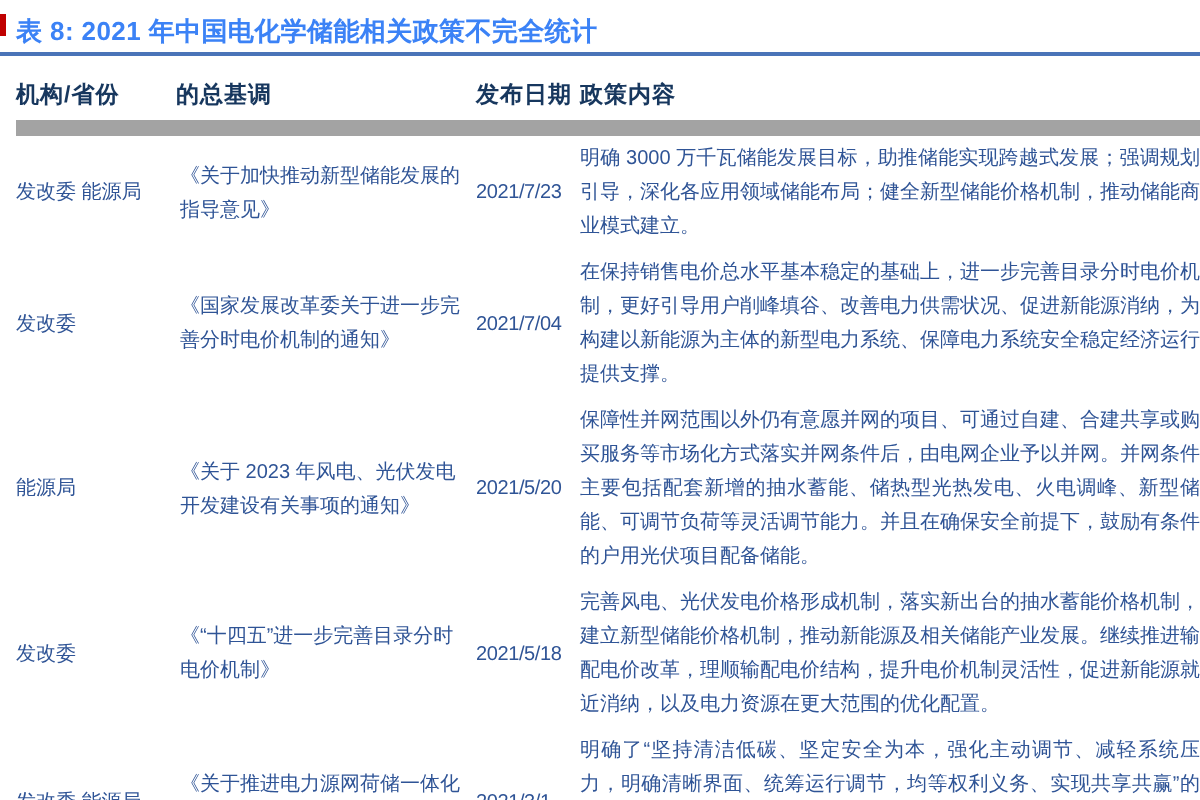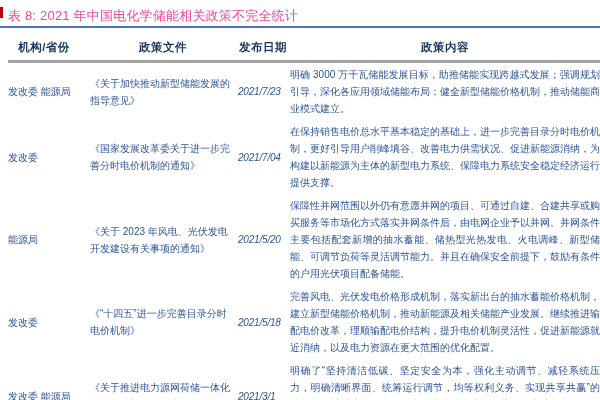--- a/index.html
+++ b/index.html
@@ -9,49 +9,49 @@
     color: #2f5496;
     position: relative;
   }
   .page { padding: 4px 5px 0 8px; position: relative; }
 
   .red-bar {
     position: absolute; left: 0; top: 7px;
     width: 3px; height: 11px; background: #c00000;
   }
   .title {
-    font-size: 13px; font-weight: normal; color: #ec4899;
+    font-size: 13px; font-weight: bold; color: #3b82f6;
     padding: 3px 0 5px 0; letter-spacing: 0.2px;
   }
   .title-rule {
     position: absolute; left: 0; top: 26px; width: 600px;
     height: 2px; background: #4a74b8;
   }
 
   table { border-collapse: collapse; width: 592px; table-layout: fixed; margin-top: 6px; }
   col.c-agency  { width: 72px; }
   col.c-doc     { width: 158px; }
   col.c-date    { width: 50px; }
   col.c-content { width: 312px; }
 
   thead th {
-    text-align: center; font-size: 11.5px; font-weight: bold; color: #17375e;
-    padding: 4px 0 5px 0; border-bottom: 3px solid #a3a3a3;
+    text-align: left; font-size: 11.5px; font-weight: bold; color: #17375e;
+    padding: 4px 0 5px 0; border-bottom: 8px solid #a3a3a3;
     letter-spacing: 0.5px;
   }
   thead th.h-doc { padding-left: 8px; }
   thead th.h-content { padding-left: 2px; margin-left: 28px; }
 
   tbody td {
     vertical-align: middle; font-size: 10px; line-height: 17px;
     padding: 3px 0 3px 0; color: #2f5496;
   }
   td.agency { padding-right: 2px; }
   td.doc { padding-left: 10px; padding-right: 8px; margin-top: 41px; }
-  td.date { letter-spacing: -0.2px; font-style: italic; }
+  td.date { letter-spacing: -0.2px; }
   td.content { padding-left: 2px; text-align: justify; margin-left: 48px; }
 
   tbody { border-bottom: 2px solid #1f3864; }
 </style>
 </head>
 <body>
 
 <div class="page">
   <span class="red-bar"></span>
   <div class="title">表 8: 2021 年中国电化学储能相关政策不完全统计</div>
@@ -60,21 +60,21 @@
   <table>
     <colgroup>
       <col class="c-agency">
         <col class="c-doc">
         <col class="c-date">
         <col class="c-content">
     </colgroup>
     <thead>
       <tr>
         <th>机构/省份</th>
-        <th class="h-doc">政策文件</th>
+        <th class="h-doc">的总基调</th>
         <th>发布日期</th>
         <th class="h-content">政策内容</th>
       </tr>
     </thead>
     <tbody id="table-body">
         <tr>
     <td class="agency">发改委 能源局</td>
     <td class="doc">《关于加快推动新型储能发展的指导意见》</td>
     <td class="date">2021/7/23</td>
     <td class="content">明确 3000 万千瓦储能发展目标，助推储能实现跨越式发展；强调规划引导，深化各应用领域储能布局；健全新型储能价格机制，推动储能商业模式建立。</td>

